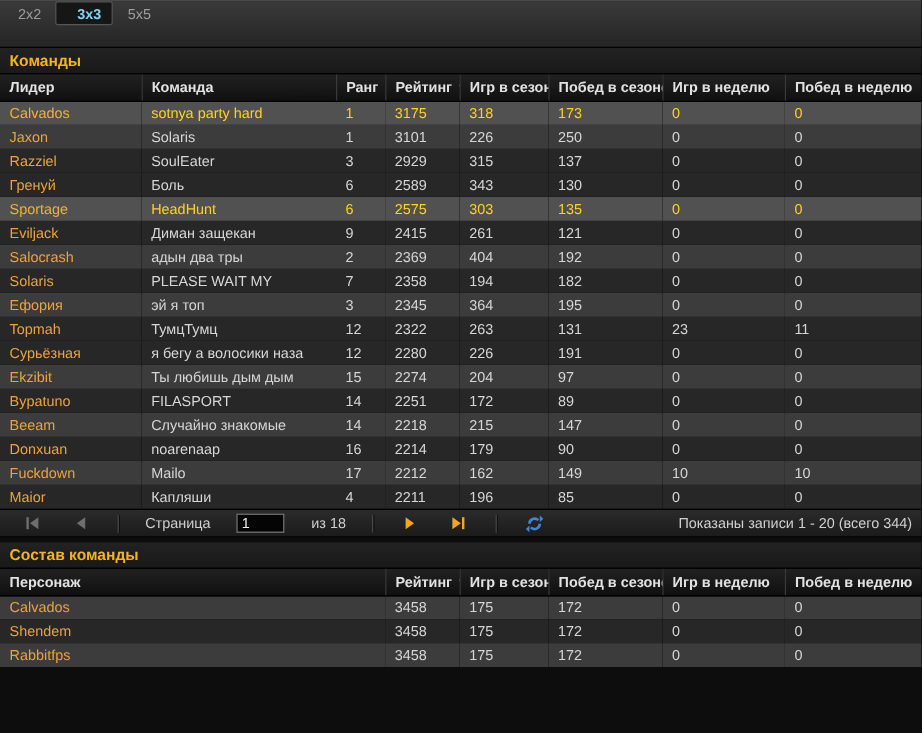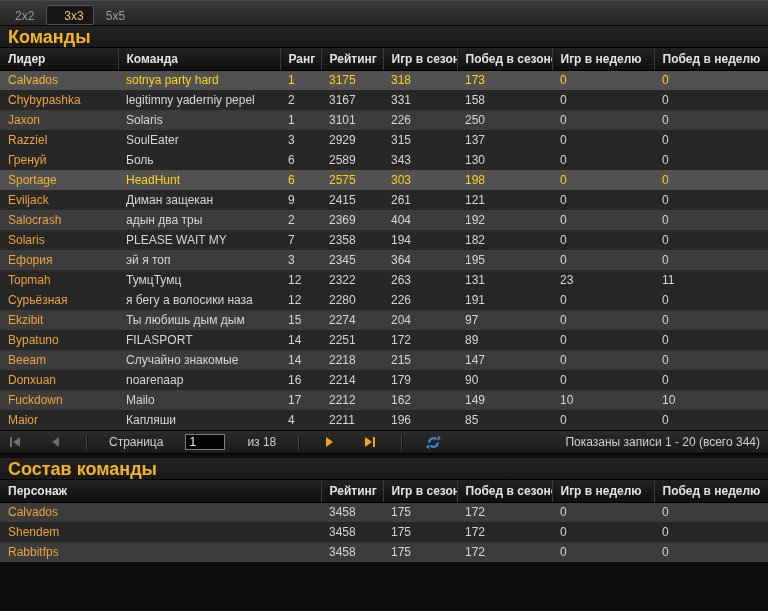--- a/index.html
+++ b/index.html
@@ -6,38 +6,38 @@
   html,body { margin:0; padding:0; }
   body {
     width:768px; height:611px; overflow:hidden;
     background:#0d0d0d;
     font-family:"Liberation Sans", sans-serif;
   }
   .page { width:768px; height:611px; background:#0d0d0d; }
 
   
   .tabbar {
-    height:26px; background:linear-gradient(#3a3a3a,#252525);
+    height:40px; background:linear-gradient(#3a3a3a,#252525);
     border-top:1px solid #4a4a4a; border-bottom:1px solid #050505;
-    display:flex; align-items:flex-end; padding-left:5px;
+    display:flex; align-items:flex-start; padding-left:5px;
   }
   .tab {
     height:20px; line-height:20px; padding:0 9px; margin-right:2px;
     font-size:12px; color:#9c9c9c; cursor:pointer; border:1px solid transparent;
   }
   .tab.active {
     background:#161616; border:1px solid #555; border-radius:2px;
-    color:#fdba74; font-weight:normal;padding-left:17px;
+    color:#7dd3fc; font-weight:bold;padding-left:17px;
   }
 
   
   .sec-title {
     height:22px; line-height:22px; padding-left:8px;
     background:linear-gradient(#222,#191919);
-    color:#f5b41e; font-size:18px; font-weight:bold;
+    color:#f5b41e; font-size:13px; font-weight:bold;
     border-bottom:1px solid #000;
   }
 
   
   table.grid { border-collapse:collapse; table-layout:fixed; width:768px; }
   table.grid th {
     height:22px; padding:0 0 0 8px; text-align:left;
     font-size:12px; font-weight:bold; color:#e2e2e2;
     background:linear-gradient(#212121,#101010);
     border-right:1px solid #3a3a3a; border-bottom:1px solid #000;
@@ -52,21 +52,21 @@
   tr.even td { background:#272727; }
   tr.hl td   { background:#515151; color:#ffd21e; }
   a.leader   { color:#eda33c; cursor:pointer; }
   tr.hl a.leader { color:#f2b135; }
   .sort-arrow { color:#f7a520; font-size:9px; margin-left:4px; vertical-align:1px; }
 
   
   .pager {
     height:24px; background:linear-gradient(#2b2b2b,#1b1b1b);
     border-top:1px solid #000; border-bottom:1px solid #000;
-    display:flex; align-items:center; padding:0 8px 0 6px; gap:22px;
+    display:flex; align-items:center; padding:0 8px 0 18px; gap:22px;
     font-size:12px; color:#cfcfcf;
   }
   .pbtn { width:18px; height:18px; display:flex; align-items:center; justify-content:center;
           background:transparent; border:none; padding:0; cursor:pointer; }
   .sep { width:1px; height:15px; background:#484848; box-shadow:1px 0 0 #101010; }
   .page-input {
     width:40px; height:16px; background:#040404; border:1px solid #7d7d7d;
     color:#f0f0f0; font-size:12px; padding:0 3px;
     font-family:"Liberation Sans", sans-serif;
   }
@@ -114,30 +114,20 @@
           <tr class="hl odd">
             <td><a class="leader">Calvados</a></td>
             <td>sotnya party hard</td>
             <td>1</td>
             <td>3175</td>
             <td>318</td>
             <td>173</td>
             <td>0</td>
             <td>0</td>
           </tr>
-          <tr class="even">
-            <td><a class="leader">Chybypashka</a></td>
-            <td>legitimny yaderniy pepel</td>
-            <td>2</td>
-            <td>3167</td>
-            <td>331</td>
-            <td>158</td>
-            <td>0</td>
-            <td>0</td>
-          </tr>
           <tr class="odd">
             <td><a class="leader">Jaxon</a></td>
             <td>Solaris</td>
             <td>1</td>
             <td>3101</td>
             <td>226</td>
             <td>250</td>
             <td>0</td>
             <td>0</td>
           </tr>
@@ -160,21 +150,21 @@
             <td>130</td>
             <td>0</td>
             <td>0</td>
           </tr>
           <tr class="hl odd">
             <td><a class="leader">Sportage</a></td>
             <td>HeadHunt</td>
             <td>6</td>
             <td>2575</td>
             <td>303</td>
-            <td>198</td>
+            <td>135</td>
             <td>0</td>
             <td>0</td>
           </tr>
           <tr class="even">
             <td><a class="leader">Eviljack</a></td>
             <td>Диман защекан</td>
             <td>9</td>
             <td>2415</td>
             <td>261</td>
             <td>121</td>

